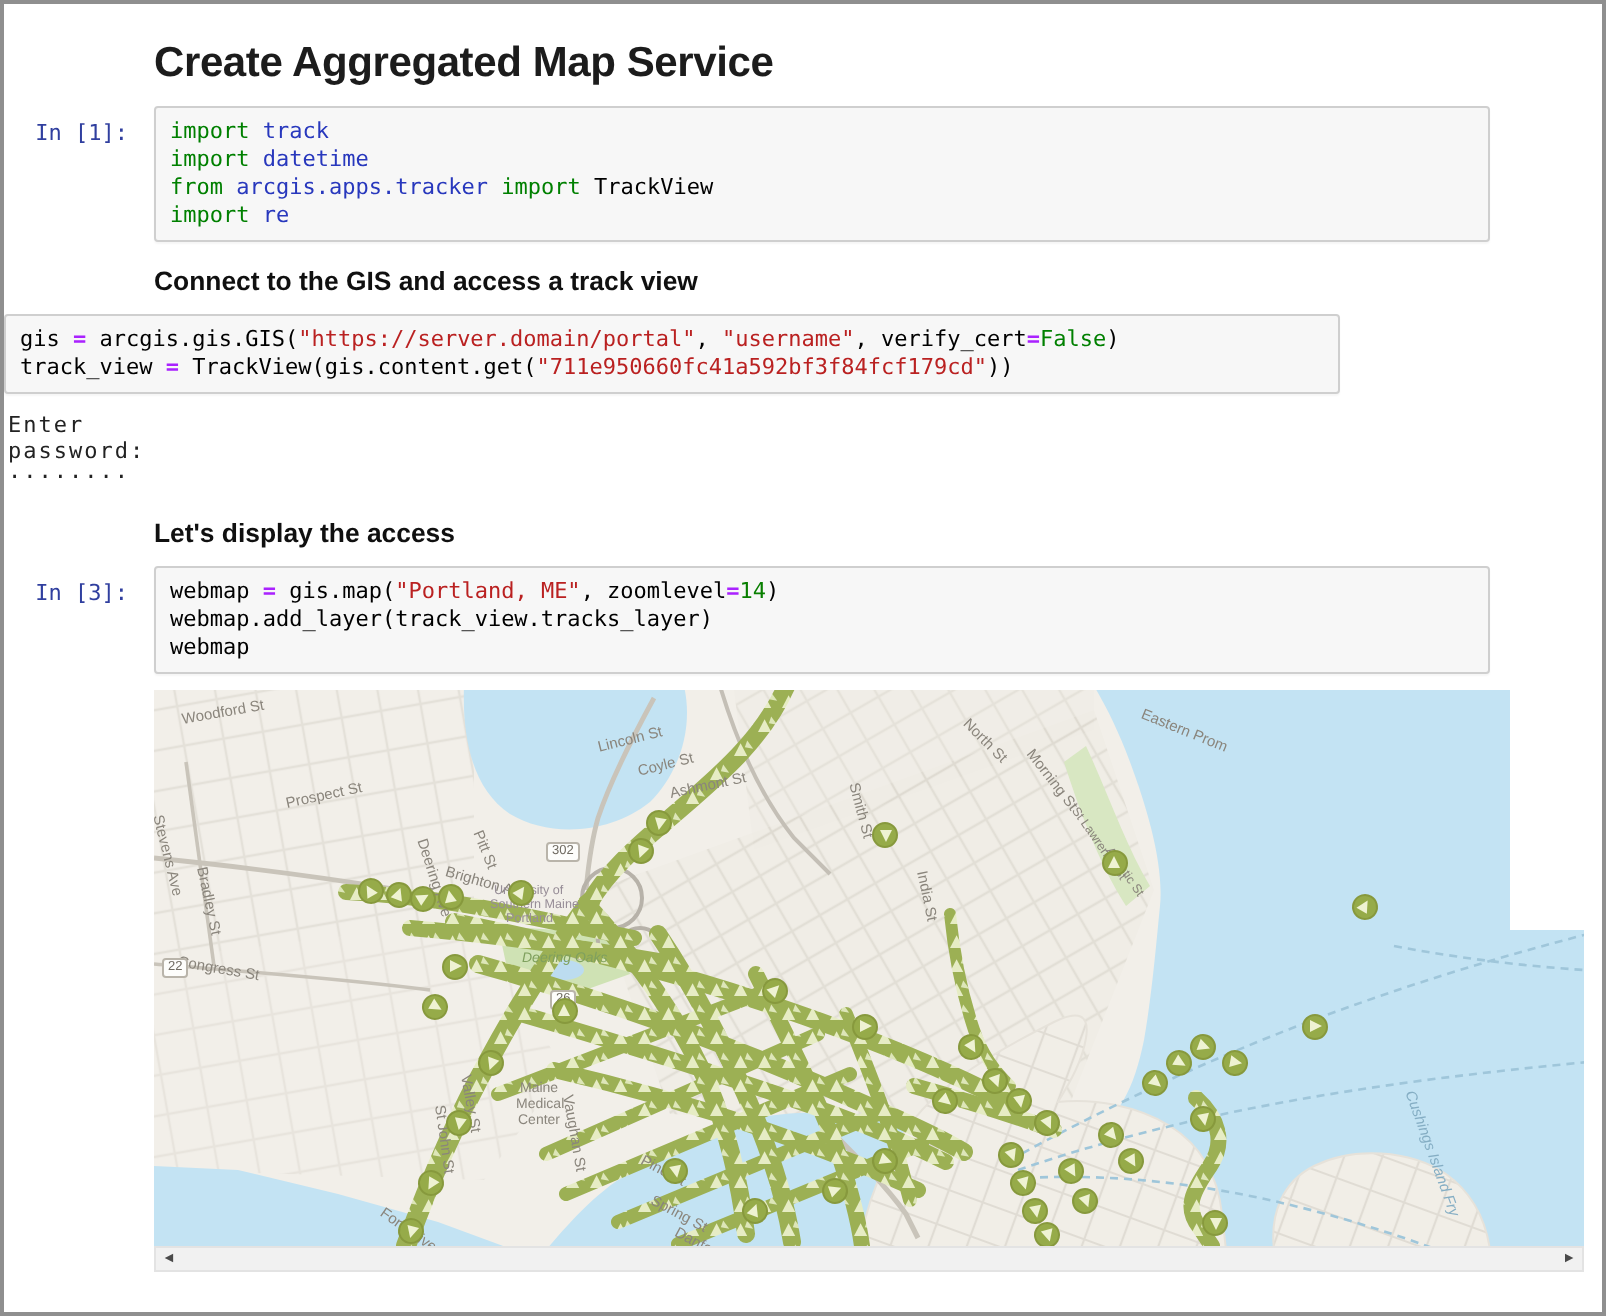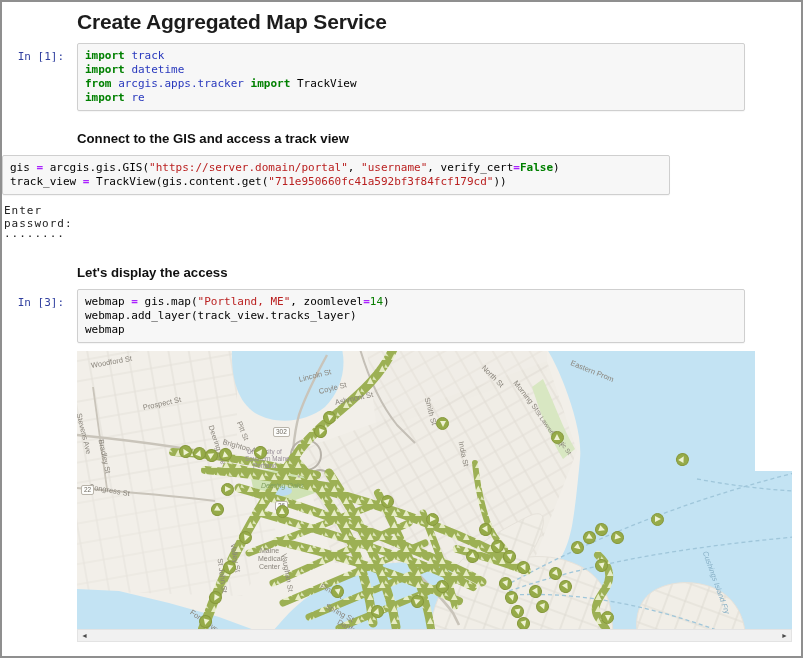--- a/index.html
+++ b/index.html
@@ -1,35 +1,35 @@
 <!DOCTYPE html>
 <html><head>
 <meta charset="utf-8">
 <style>
   html,body{margin:0;padding:0;background:#fff;}
   .page{width:803px;height:658px;box-sizing:border-box;border:2px solid #8f8f8f;background:#fff;
         position:relative;overflow:hidden;font-family:"Liberation Sans",sans-serif;}
   .row{display:grid;grid-template-columns:62px 1fr;column-gap:13px;}
   .row .content{min-width:0;}
-  .page-title{font-size:21px;font-weight:bold;color:#1c1c1c;margin:8px 0 9px 0;letter-spacing:-0.2px;}
+  .page-title{font-size:21px;font-weight:bold;color:#1c1c1c;margin:18px 0 9px 0;letter-spacing:-0.2px;}
   .desc{font-size:12.6px;color:#3d3d3d;line-height:1.36;text-align:justify;width:712px;margin:0 0 15px 0;}
   .prompt{font-family:"DejaVu Sans Mono",monospace;font-size:11px;color:#303f9f;text-align:right;
           padding-top:7px;white-space:nowrap;}
   .codecell{background:#f7f7f7;border:1px solid #cfcfcf;border-radius:2px;padding:5px 7px;
             font-family:"DejaVu Sans Mono",monospace;font-size:11px;line-height:14px;color:#000;
             width:668px;box-sizing:border-box;box-shadow:0 1px 1px rgba(0,0,0,0.04);}
   .cm-line{white-space:pre;}
-  .tok-kw{color:#008000;font-weight:bold;margin-top:8px;}
+  .tok-kw{color:#008000;font-weight:normal;margin-top:8px;}
   .tok-mod{color:#2838bd;}
   .tok-str{color:#ba2121;}
   .tok-op{color:#aa22ff;font-weight:bold;}
   .tok-num{color:#087f00;}
   .tok-pl{color:#000;}
   .cell-out{font-family:"DejaVu Sans Mono",monospace;font-size:11px;color:#222;padding:9px 0 2px 2px;letter-spacing:1px;}
-  .section-h{font-size:13.2px;font-weight:bold;color:#101010;margin:20px 0 9px 0;}
+  .section-h{font-size:13.2px;font-weight:bold;color:#101010;margin:12px 0 9px 0;}
   .sp8{height:8px;}
   
   .map-wrap{position:relative;width:715px;height:278px;overflow:hidden;background:#f2efe9;}
   .map-wrap svg{position:absolute;left:0;top:0;}
   .map-overlay{position:absolute;left:0;top:0;width:715px;height:278px;pointer-events:none;}
   .map-label{position:absolute;font-size:7.5px;color:#8a857c;white-space:nowrap;transform-origin:left center;}
   .shield{position:absolute;font-size:6.5px;line-height:8px;color:#6f6a61;background:#fdfdfb;
           border:1px solid #b9b4aa;border-radius:2px;padding:0 2px;}
   .trk-marker{position:absolute;width:13px;height:13px;border-radius:50%;background:#96ab49;
               border:1px solid #87993d;box-sizing:border-box;}

